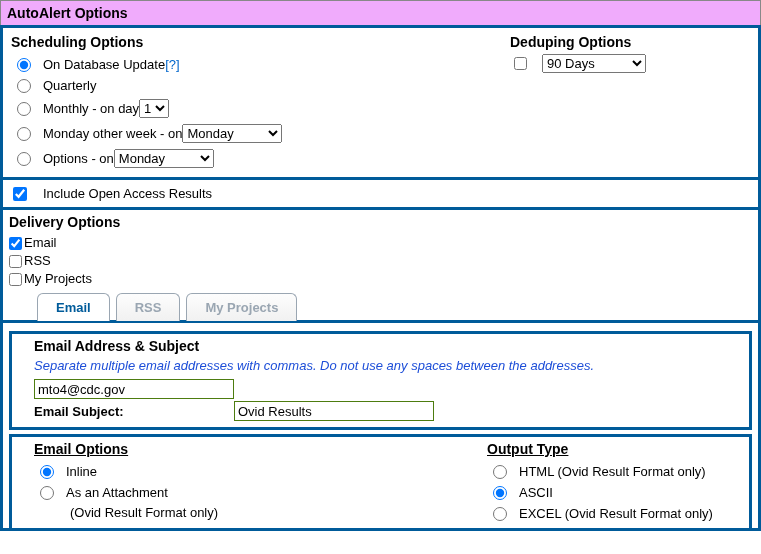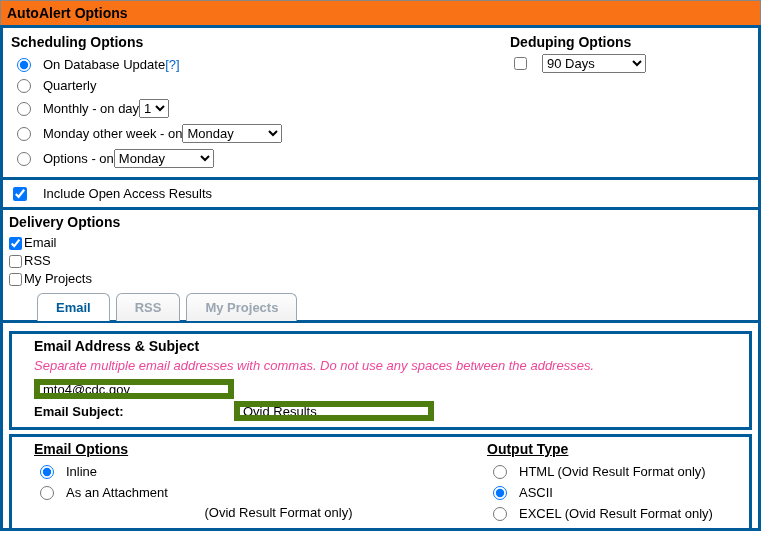--- a/index.html
+++ b/index.html
@@ -6,21 +6,21 @@
   body {
     margin: 0;
     padding: 0;
     font-family: Arial, sans-serif;
     font-size: 13px;
     color: #000;
     background: #fff;
     width: 761px;
   }
   .panel-title {
-    background: #f97316;
+    background: #f0abfc;
     border-top: 1px solid #888;
     border-left: 1px solid #888;
     border-right: 1px solid #888;
     font-weight: bold;
     padding: 4px 6px;
     font-size: 14px;
   }
   .blue-box {
     border: 3px solid #005b9a;
     padding: 6px 8px;
@@ -82,32 +82,32 @@
   }
   .tab.active {
     color: #005b9a;
     background: #fff;
   }
   .email-subject-box {
     border: 3px solid #005b9a;
     padding: 4px 22px;
     margin: 0;
   }
-  .hint { font-style: italic; color:#ec4899; margin:2px 0 6px 0; }
+  .hint { font-style: italic; color:#1d4ed8; margin:2px 0 6px 0; }
   .field-row { display:flex; align-items:center; margin-bottom:2px; }
   .field-row label { font-weight: bold; font-size:13px; }
   .text-input {
-    border: 6px solid #4d7c0f;
+    border: 1px solid #4d7c0f;
     font-size: 13px;
     padding: 1px 3px;
     height: 20px;
     width: 200px;
   }
   .col-head { font-weight:bold; font-size:14px; margin-bottom:4px;text-decoration:underline; }
-  .sub-note { margin-left: 36px; padding:2px 0;text-align:center;}
+  .sub-note { margin-left: 36px; padding:2px 0;}
   .tabs-wrap {
     border-left: 3px solid #005b9a;
     border-right: 3px solid #005b9a;
     border-bottom: 3px solid #005b9a;
     padding-bottom: 0;
   }
 </style>
 </head>
 <body>
 

